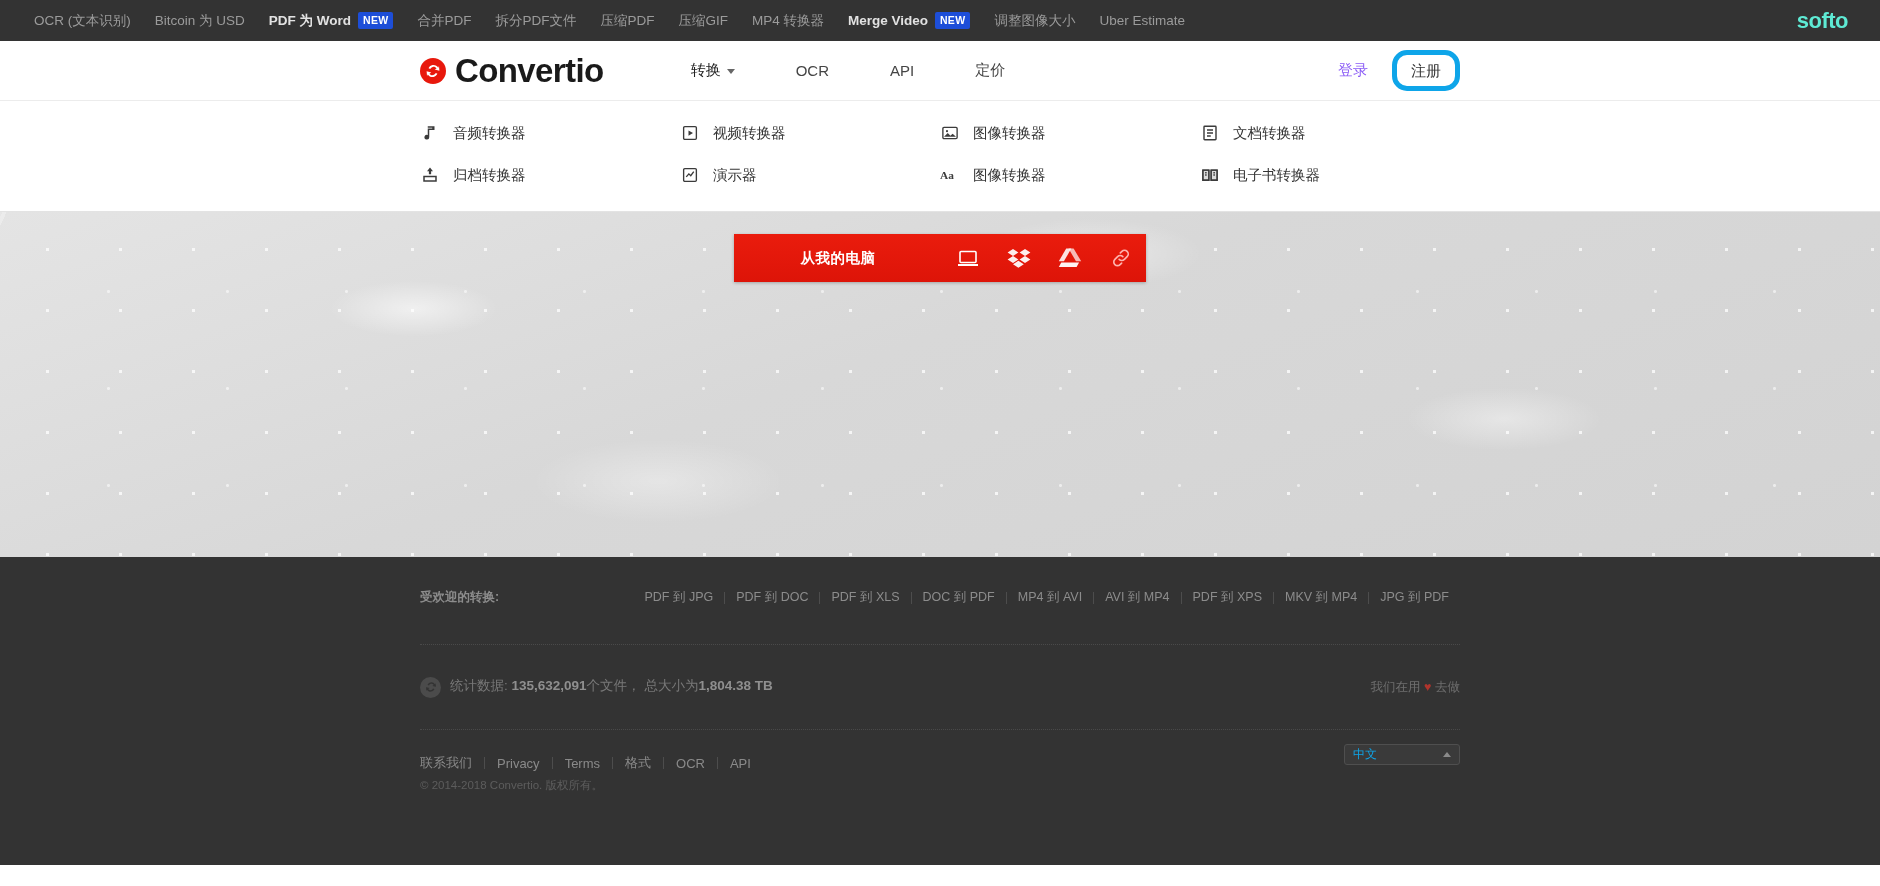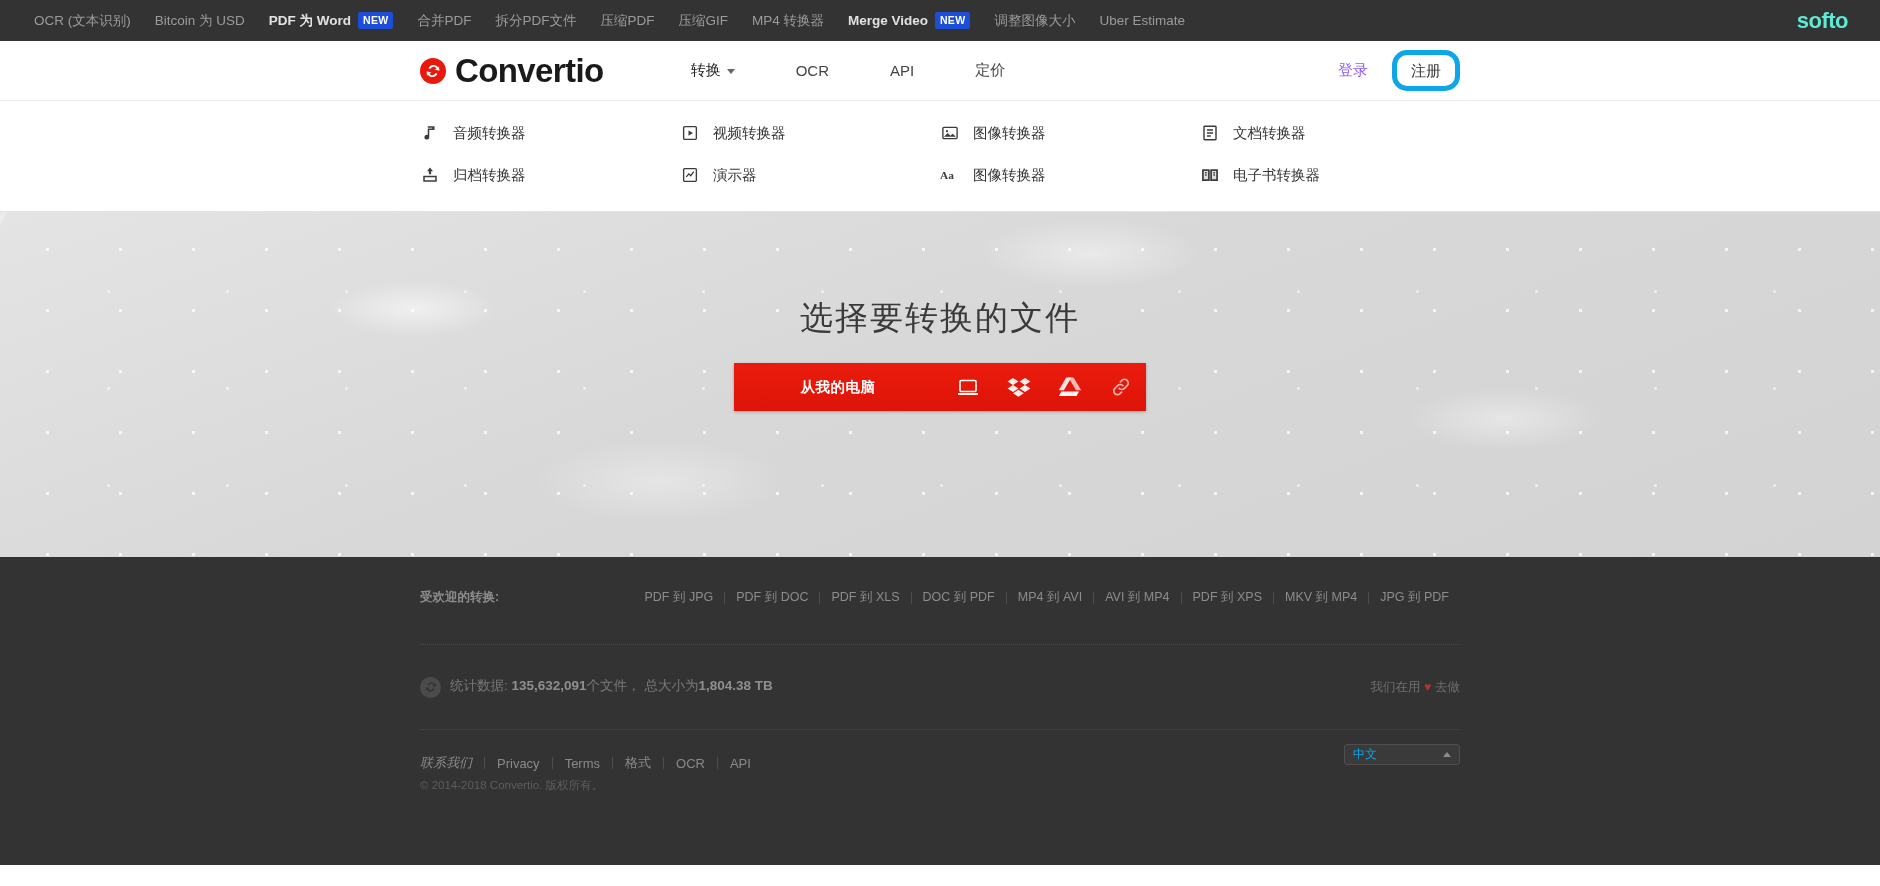--- a/index.html
+++ b/index.html
@@ -276,21 +276,21 @@
   .stats-text { color: #787878; font-size: 13.5px; }
   .stats-text b { color: #8f8f8f; font-weight: bold; }
   .stats-right { margin-left: auto; color: #6f6f6f; font-size: 12.5px; }
   .heart { color: #b0342c; }
 
   .dotted2 { border-top: 1px dotted #4a4a4a; }
 
   .bottom-row { display: flex; align-items: center; padding-top: 24px; position: relative; }
   .bottom-links { display: flex; align-items: center; }
   .bottom-link { color: #8a8a8a; font-size: 13px; text-decoration: none; padding: 0 12px; }
-  .bottom-link:first-child { padding-left: 0; font-style: italic; }
+  .bottom-link:first-child { padding-left: 0; }
   .b-sep { width: 1px; height: 12px; background: #4d4d4d; }
   .copyright { color: #5d5d5d; font-size: 11.5px; position: absolute; left: 0; top: 48px; }
 
   .lang-select {
     position: absolute;
     right: 0;
     top: 14px;
     width: 116px;
     height: 21px;
     background: #3a3a3a;
@@ -461,21 +461,20 @@
         </span>
         <span>电子书转换器</span>
       </a>
     </div>
 </div>
 
 <div class="hero">
   <div class="hero-bg"></div>
   <div class="hero-dots"></div>
   <div class="hero-content">
-    <h1 class="hero-title">选择要转换的文件</h1>
     <div class="upload-bar">
       <a class="upload-main" href="#">从我的电脑</a>
       <div class="upload-sources">
         <span class="src-btn">
           <svg width="24" height="24" viewBox="0 0 24 24" fill="none" stroke="#fff" stroke-width="1.6">
             <rect x="4" y="5.5" width="16" height="11" rx="1"></rect>
             <path d="M2 19h20" stroke-width="2"></path>
           </svg>
         </span>
         <span class="src-btn">

